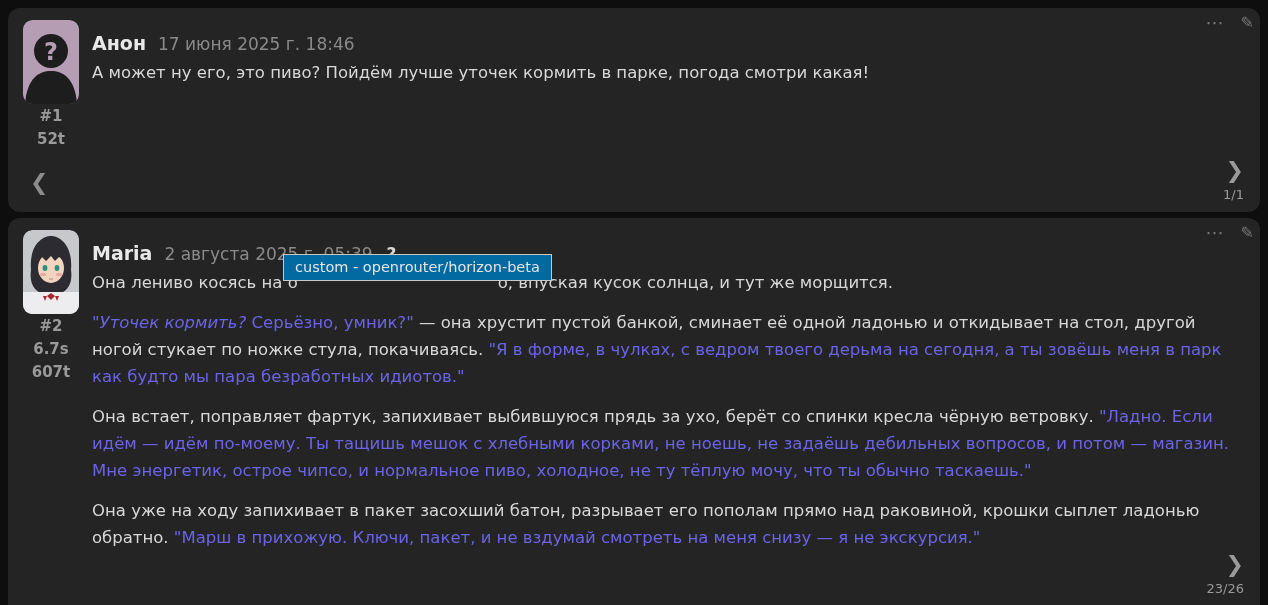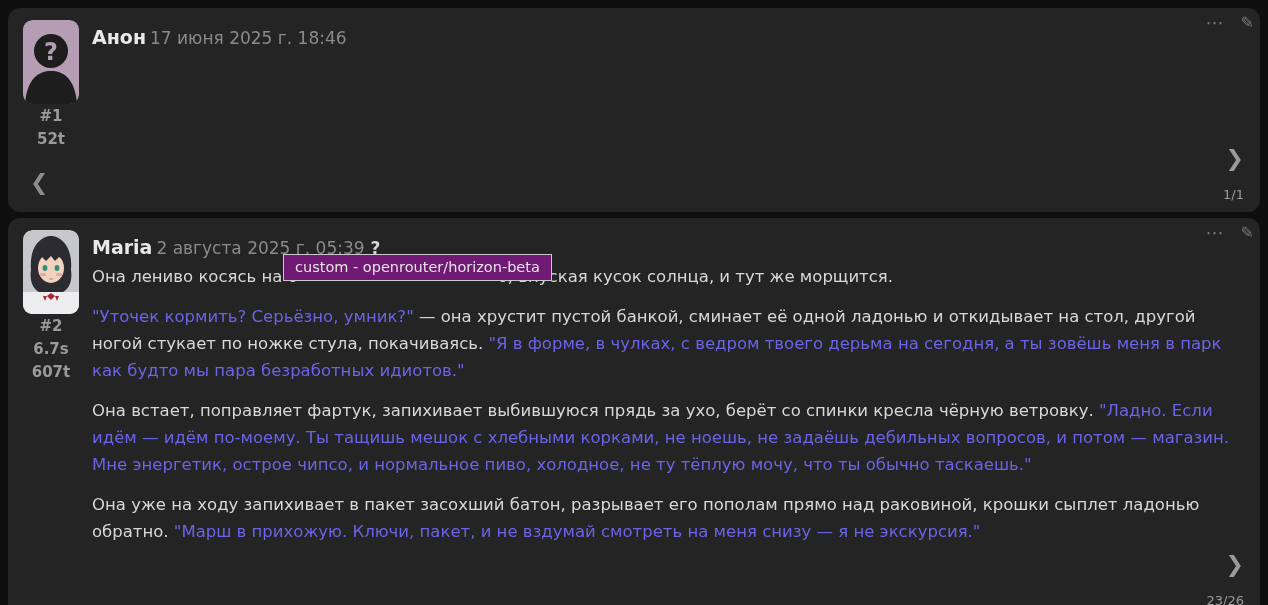--- a/index.html
+++ b/index.html
@@ -37,54 +37,54 @@
   .avatar{
     width:56px;height:84px;border-radius:9px;overflow:hidden;
     flex:0 0 auto;cursor:pointer;
   }
   .avatar svg{display:block;width:56px;height:84px;}
   .mes-id,.mes-timer,.mes-tokens{
     font-size:15px;font-weight:700;color:#9a9a9a;line-height:21px;
   }
   .right-col{flex:1;min-width:0;margin-left:12px;position:relative;}
   .mes-header{
-    display:flex;align-items:baseline;gap:4px;
-    margin-top:6px;margin-bottom:5px;
+    display:flex;align-items:baseline;gap:12px;
+    margin-top:12px;margin-bottom:5px;
   }
   .char-name{font-size:19px;font-weight:700;color:#e9e9e9;}
   .timestamp{font-size:17px;color:var(--muted);}
   .model-info-icon{font-size:17px;font-weight:700;color:#d6d6d6;margin-left:2px;}
   .mes-actions{
     position:absolute;top:4px;right:6px;
     display:flex;align-items:center;gap:16px;color:#777;
   }
   .dots-icon{font-size:18px;letter-spacing:1px;cursor:pointer;}
   .edit-icon{font-size:16px;cursor:pointer;}
   .mes-text p{
     font-size:16.5px;line-height:27px;margin:0 0 13px 0;color:var(--text);
   }
   .run-n{color:var(--text);}
   .run-q{color:var(--quote);}
-  .run-qi{color:var(--quote);}
+  .run-qi{color:var(--quote);font-style:italic;}
   .run-gap{display:inline-block;width:200px;}
   .swipe-left{
     position:absolute;left:22px;bottom:18px;
     font-size:22px;color:#8c8c8c;cursor:pointer;line-height:1;
   }
   .swipe-right{
     position:absolute;right:16px;
     display:flex;flex-direction:column;align-items:flex-end;
   }
   .m1 .swipe-right{bottom:10px;}
   .m2 .swipe-right{top:336px;}
   .swipe-arrow{font-size:22px;color:#9a9a9a;cursor:pointer;line-height:1;}
-  .swipe-counter{font-size:13px;color:#9a9a9a;margin-top:17px;}
+  .swipe-counter{font-size:13px;color:#9a9a9a;margin-top:5px;}
   .model-tooltip{
     position:absolute;left:275px;top:36px;
-    background:#701a75;
+    background:#0369a1;
     border:1px solid #c9c9c9;
     color:#e4e4e4;
     font-size:14.5px;
     padding:4px 11px 5px 11px;
     white-space:nowrap;
     z-index:5;
   }
 </style>
 </head>
 <body>
@@ -102,20 +102,23 @@
         </svg>
       </div>
       <div class="mes-id">#1</div>
       <div class="mes-tokens">52t</div>
     </div>
     <div class="right-col">
       <div class="mes-header">
         <span class="char-name">Анон</span>
         <span class="timestamp">17 июня 2025 г. 18:46</span>
       </div>
+      <div class="mes-text">
+          <p><span class="run-n">А может ну его, это пиво? Пойдём лучше уточек кормить в парке, погода смотри какая!</span></p>
+        </div>
     </div>
     <div class="mes-actions">
       <span class="dots-icon">⋯</span>
       <span class="edit-icon">✎</span>
     </div>
     <div class="swipe-left">❮</div>
     <div class="swipe-right">
       <span class="swipe-arrow">❯</span>
       <span class="swipe-counter">1/1</span>
     </div>

